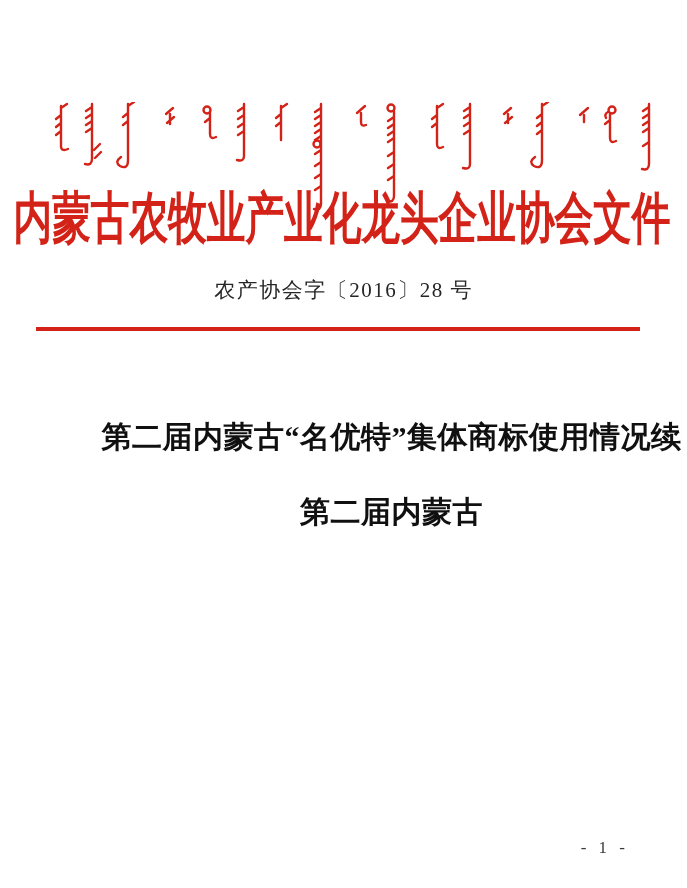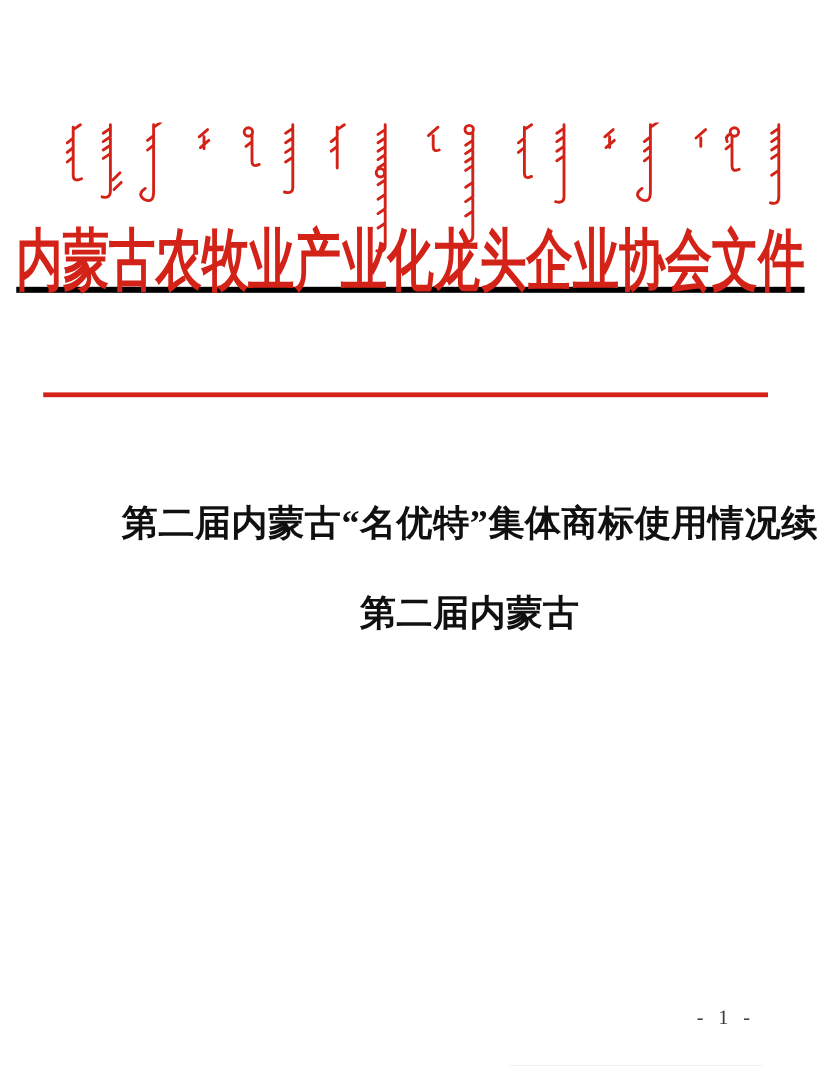--- a/index.html
+++ b/index.html
@@ -18,21 +18,20 @@
   
   .mongolian-band{
     position:absolute;left:40px;top:102px;width:620px;height:110px;
   }
   .mongolian-band svg{display:block;width:100%;height:100%;}
   
   .org-title{
     position:absolute;left:0;top:186px;width:683px;height:64px;
     display:flex;justify-content:center;align-items:center;
     overflow:visible;
-    text-decoration:underline;
   }
   .org-title span{
     display:inline-block;
     white-space:nowrap;
     color:var(--red);
     font-weight:bold;
     font-size:56px;
     line-height:62px;
     transform:scaleX(0.69);
     transform-origin:50% 50%;
@@ -160,20 +159,21 @@
       <g transform="translate(605,2)">
           <path d="M4,0 V60 Q4,67 -3,65 M4,3 L-2,7 M4,10 L-2,14 M4,17 L-2,21 M4,24 L-2,28 M4,38 L-2,42"></path>
         </g>
     </svg>
   </div>
 
   <div class="org-title">
     <span>内蒙古农牧业产业化龙头企业协会文件</span>
   </div>
 
+  <div class="doc-number">农产协会字〔2016〕28 号</div>
 
   <div class="red-rule"></div>
 
   <h1 class="doc-title">
     <div>第二届内蒙古“名优特”集体商标使用情况续</div>
     <div>第二届内蒙古</div>
   </h1>
 
 
   <div class="page-number">- 1 -</div>

